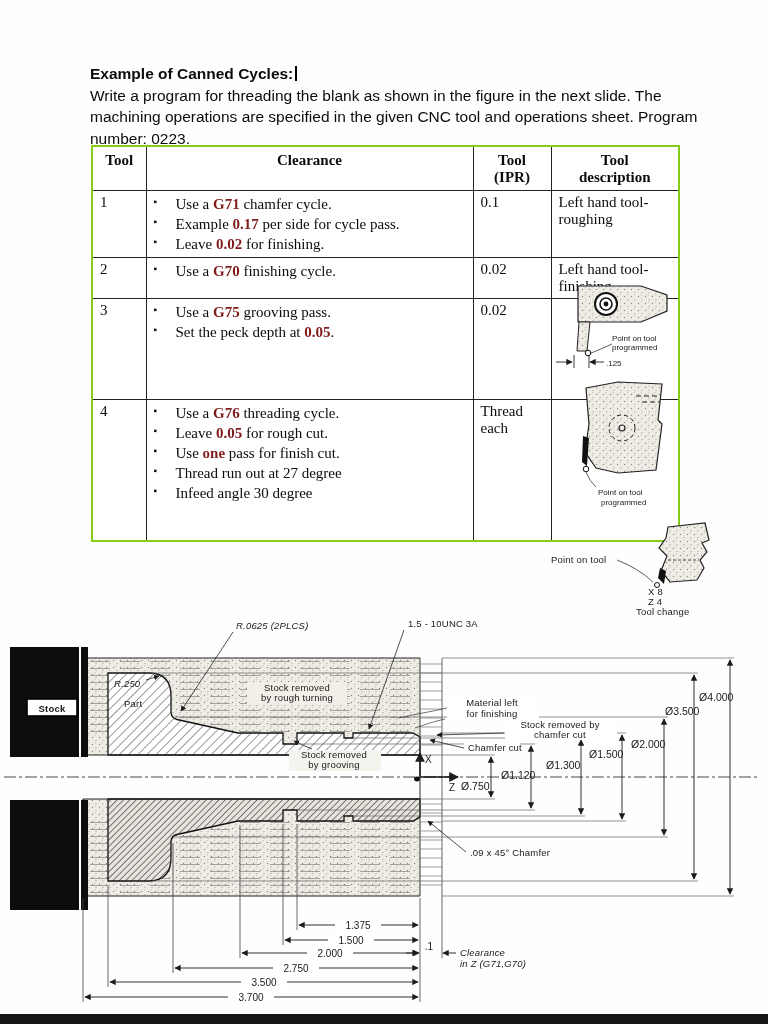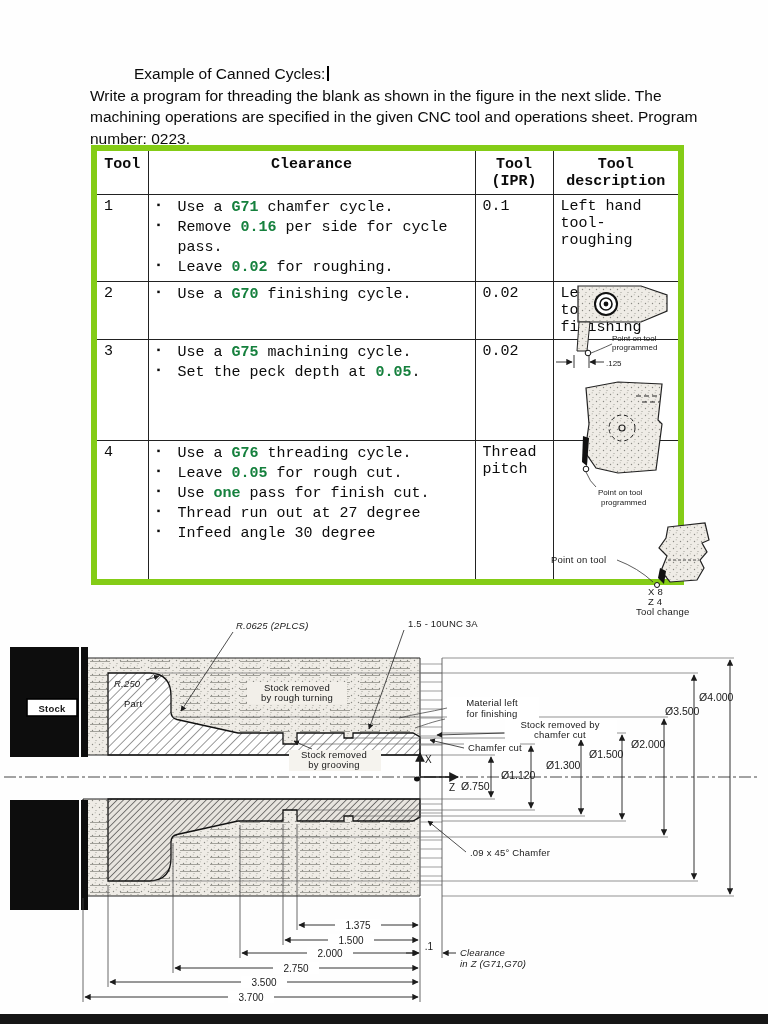--- a/index.html
+++ b/index.html
@@ -1,32 +1,32 @@
 <!DOCTYPE html>
 <html><head>
 <meta charset="utf-8">
 <style>
   html,body{margin:0;padding:0;background:#ffffff;}
   #page{position:relative;width:768px;height:1024px;background:#fefefe;overflow:hidden;
         font-family:"Liberation Sans",sans-serif;color:#111;}
   
   #intro{position:absolute;left:90px;top:63px;width:618px;font-size:15.5px;line-height:1.4;color:#0b0b0b;}
-  #intro .title{font-weight:normal;margin-left:44px;}
+  #intro .title{font-weight:bold;}
   .cursor{display:inline-block;width:1.5px;height:15px;background:#000;margin-left:2px;vertical-align:-2px;}
   
   #ops-table{position:absolute;left:91px;top:145px;border-collapse:collapse;table-layout:fixed;
              font-family:"Liberation Serif",serif;font-size:15px;color:#0b0b0b;background:#fff;}
   #ops-table td,#ops-table th{border:1px solid #222;vertical-align:top;padding:3px 7px;text-align:left;}
-  #ops-table{border:6px solid #84cc16;font-family:Liberation Mono, monospace;}
+  #ops-table{border:2px solid #84cc16;}
   #ops-table th{font-weight:bold;text-align:center;line-height:1.15;padding-top:5px;}
   tr.hdr{height:36px;} tr.r1{height:59px;} tr.r2{height:37px;} tr.r3{height:101px;} tr.r4{height:142px;}
   td.op{padding-left:28px;}
   .b{position:relative;padding-left:22px;line-height:1.34;}
   .b::before{content:"▪";position:absolute;left:0;top:1px;font-size:10px;}
-  .red{color:#15803d;font-weight:bold;}
+  .red{color:#7f1d1d;font-weight:bold;}
   
   #draw{position:absolute;left:0;top:0;width:768px;height:1024px;pointer-events:none;}
   #draw text{font-family:"Liberation Sans",sans-serif;fill:#191919;}
   .dt{font-size:9.5px;letter-spacing:.2px;}
   .dts{font-size:8px;}
   .dia{font-size:10.5px;}
   .dim{font-size:10px;}
   .it{font-style:italic;}
   .bold{font-weight:bold;}
   #bottombar{position:absolute;left:0;top:1014px;width:768px;height:10px;background:#161616;}
@@ -52,53 +52,53 @@
         <tr class="hdr">
       <th><span>Tool</span></th>
       <th><span>Clearance</span></th>
       <th><span>Tool</span><br><span>(IPR)</span></th>
       <th><span>Tool</span><br><span>description</span></th>
     </tr>
     <tr class="r1">
       <td>1</td>
       <td class="op">
         <div class="b"><span>Use a </span><span class="red">G71</span><span> chamfer cycle.</span></div>
-        <div class="b"><span>Remove </span><span class="red">0.16</span><span> per side for cycle pass.</span></div>
-        <div class="b"><span>Leave </span><span class="red">0.02</span><span> for roughing.</span></div>
+        <div class="b"><span>Example </span><span class="red">0.17</span><span> per side for cycle pass.</span></div>
+        <div class="b"><span>Leave </span><span class="red">0.02</span><span> for finishing.</span></div>
       </td>
       <td>0.1</td>
       <td>Left hand tool-roughing</td>
     </tr>
     <tr class="r2">
       <td>2</td>
       <td class="op">
         <div class="b"><span>Use a </span><span class="red">G70</span><span> finishing cycle.</span></div>
       </td>
       <td>0.02</td>
       <td>Left hand tool-finishing</td>
     </tr>
     <tr class="r3">
       <td>3</td>
       <td class="op">
-        <div class="b"><span>Use a </span><span class="red">G75</span><span> machining cycle.</span></div>
+        <div class="b"><span>Use a </span><span class="red">G75</span><span> grooving pass.</span></div>
         <div class="b"><span>Set the peck depth at </span><span class="red">0.05</span><span>.</span></div>
       </td>
       <td>0.02</td>
       <td></td>
     </tr>
     <tr class="r4">
       <td>4</td>
       <td class="op">
         <div class="b"><span>Use a </span><span class="red">G76</span><span> threading cycle.</span></div>
         <div class="b"><span>Leave </span><span class="red">0.05</span><span> for rough cut.</span></div>
         <div class="b"><span>Use </span><span class="red">one</span><span> pass for finish cut.</span></div>
         <div class="b"><span>Thread run out at 27 degree</span></div>
         <div class="b"><span>Infeed angle 30 degree</span></div>
       </td>
-      <td>Thread pitch</td>
+      <td>Thread each</td>
       <td></td>
     </tr>
   </tbody>
     </table>
 
   <svg id="draw" viewBox="0 0 768 1024" xmlns="http://www.w3.org/2000/svg">
     <defs>
       <marker id="arr" viewBox="0 0 10 10" refX="9" refY="5" markerWidth="7" markerHeight="7" orient="auto-start-reverse">
         <path d="M0,0 L10,5 L0,10 z" fill="#1c1c1c"></path>
       </marker>

